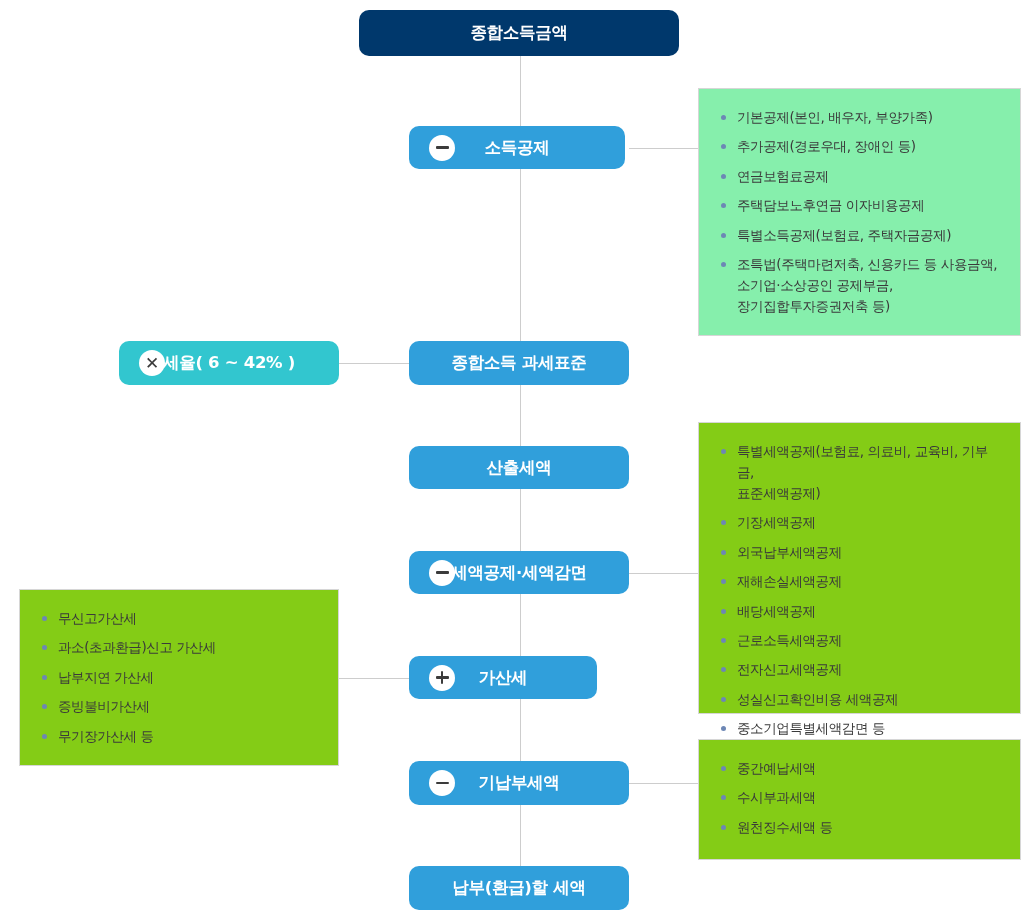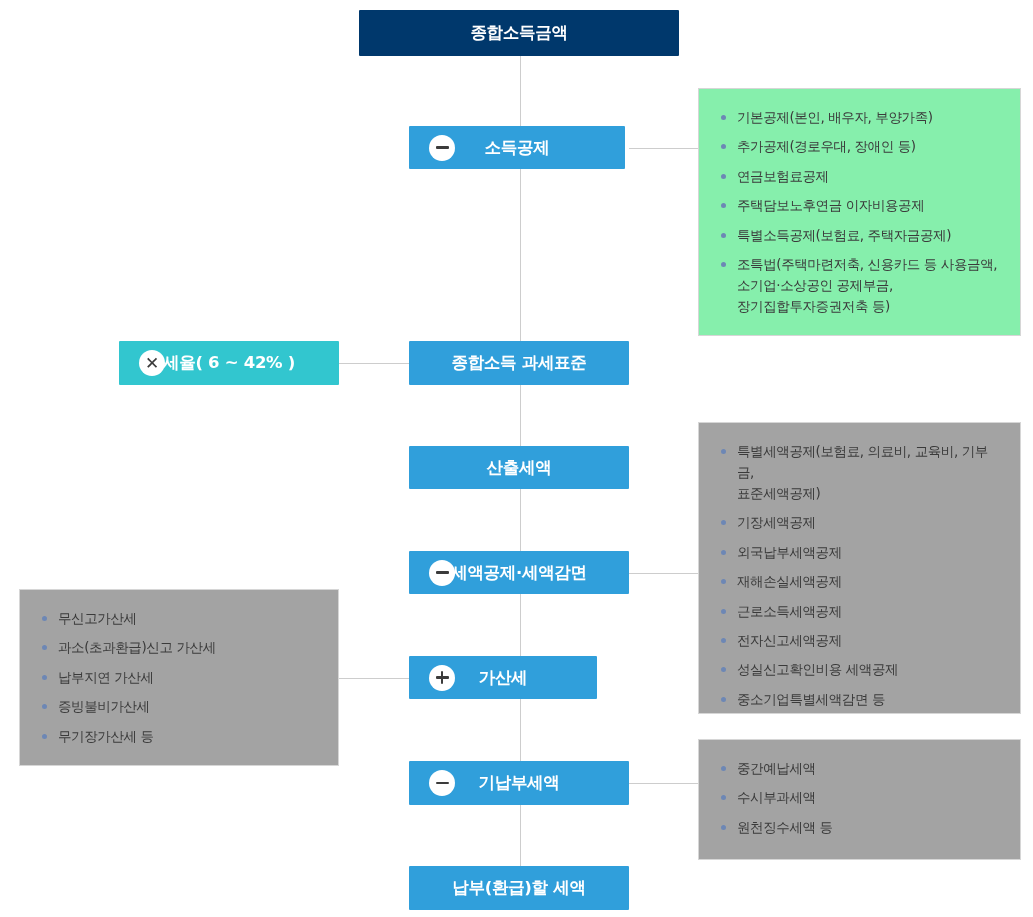--- a/index.html
+++ b/index.html
@@ -29,21 +29,21 @@
   .hline {
     position: absolute;
     height: 1px;
     background: #cdcdcd;
   }
 
   
   .node {
     position: absolute;
     box-sizing: border-box;
-    border-radius: 1px;
+    border-radius: 10px;
     display: flex;
     align-items: center;
     justify-content: center;
     color: #ffffff;
     font-weight: bold;
     letter-spacing: -0.3px;
     white-space: nowrap;
   }
   .node-label {
     display: block;
@@ -97,21 +97,21 @@
     color: #3b3b3b;
     font-weight: normal;
     font-family: "DejaVu Sans", "Liberation Sans", sans-serif;
   }
 
   
   .listbox {
     position: absolute;
     box-sizing: border-box;
     border: 1px solid #d6d6d6;
-    background: #a3a3a3;
+    background: #84cc16;
     padding: 18px 16px 16px 22px;
   }
   .listbox.shaded {
     background: #86efac;
   }
   .listbox ul {
     margin: 0;
     padding: 0;
     list-style: none;
   }
@@ -274,20 +274,26 @@
         </li>
         <li>
           <span class="bullet"></span>
           <span class="txt">
             <span class="ln">재해손실세액공제</span>
           </span>
         </li>
         <li>
           <span class="bullet"></span>
           <span class="txt">
+            <span class="ln">배당세액공제</span>
+          </span>
+        </li>
+        <li>
+          <span class="bullet"></span>
+          <span class="txt">
             <span class="ln">근로소득세액공제</span>
           </span>
         </li>
         <li>
           <span class="bullet"></span>
           <span class="txt">
             <span class="ln">전자신고세액공제</span>
           </span>
         </li>
         <li>

